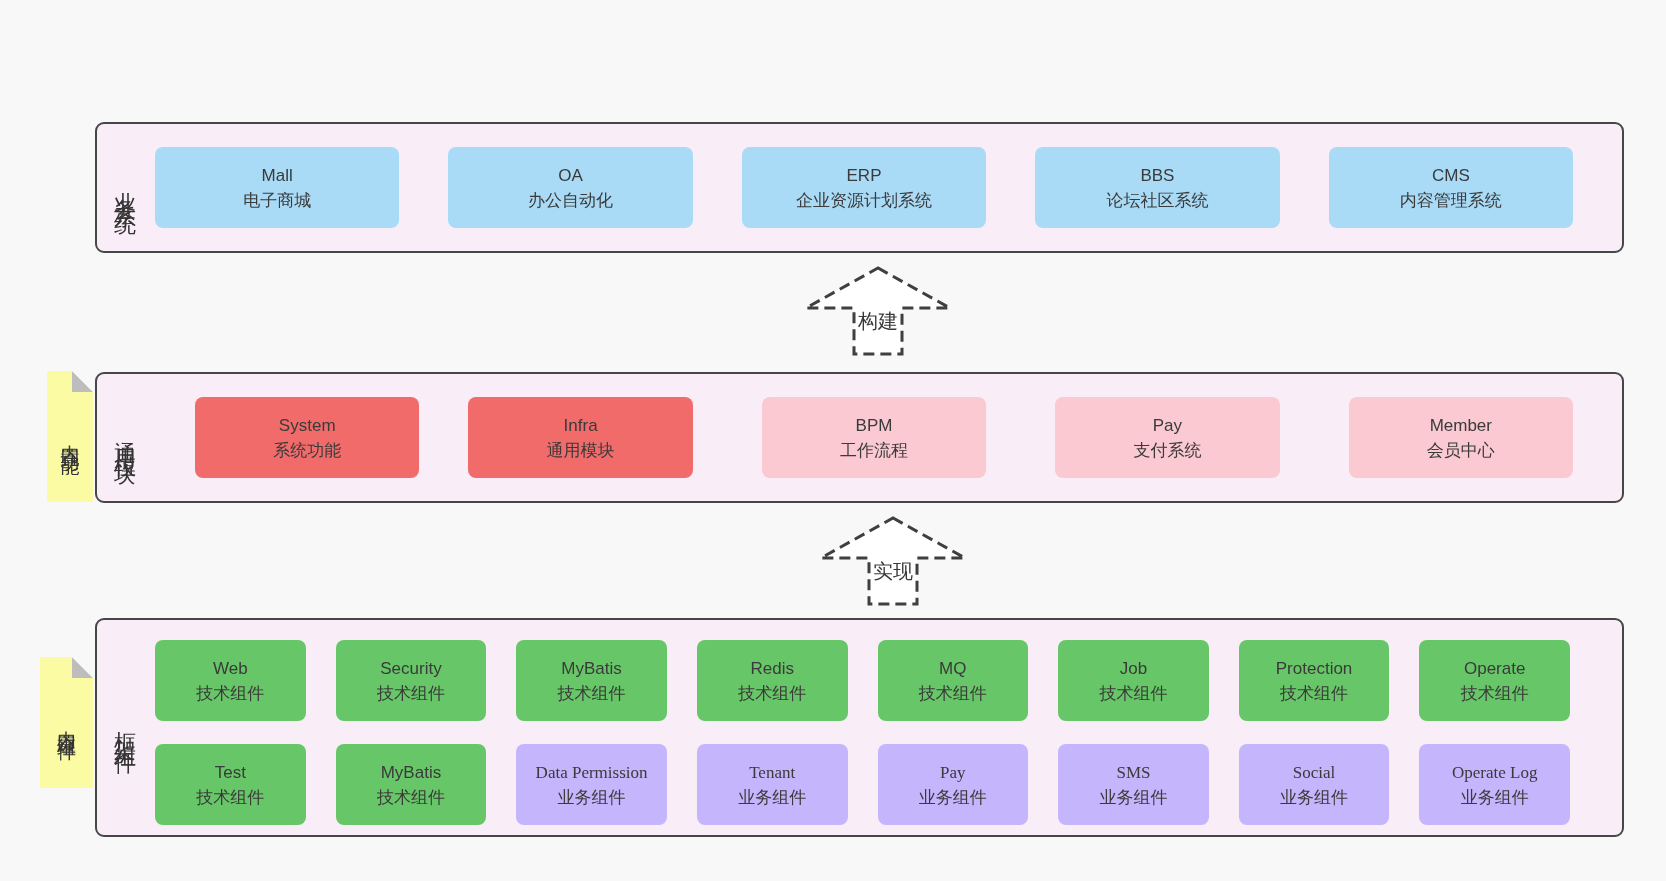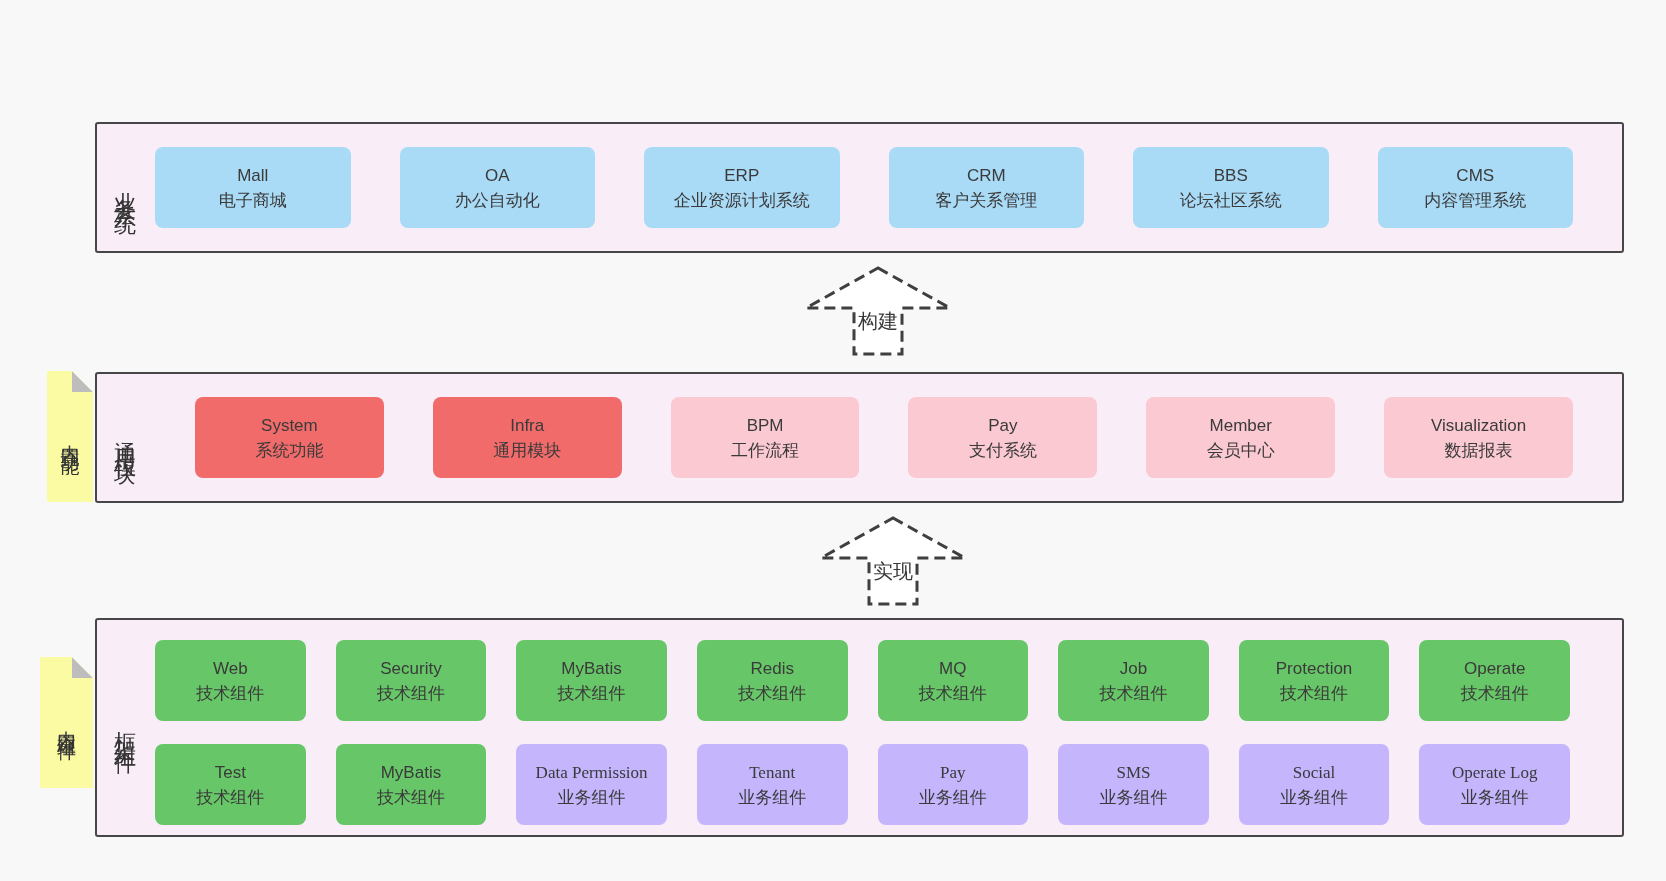--- a/index.html
+++ b/index.html
@@ -3,21 +3,21 @@
 <meta charset="utf-8">
 <style>
   html,body{margin:0;padding:0;background:#f8f8f8;}
   #canvas{
     position:relative;width:1666px;height:881px;background:#f8f8f8;
     font-family:"Liberation Sans","DejaVu Sans",sans-serif;color:#3a3a3a;
     overflow:hidden;
   }
   .panel{
     position:absolute;left:95px;width:1529px;
-    background:#f9eef7;border:2px solid #474747;border-radius:3px;
+    background:#f9eef7;border:2px solid #474747;border-radius:9px;
     display:flex;box-sizing:border-box;
   }
   #sec1{top:122px;height:131px;}
   #sec2{top:372px;height:131px;gap:40px;}
   #sec3{top:618px;height:219px;}
   .side-label{
     width:56px;flex:0 0 56px;display:flex;align-items:center;justify-content:center;
   }
   .vtext{
     writing-mode:vertical-rl;text-orientation:upright;
@@ -31,21 +31,21 @@
     display:flex;flex-direction:column;align-items:center;justify-content:center;
     text-align:center;font-size:17px;line-height:25px;
   }
   .grid{
     flex:1;display:grid;grid-template-columns:repeat(8,1fr);
     gap:23px 30px;padding:20px 52px 24px 2px;box-sizing:border-box;
   }
   .grid .box{height:81px;flex:none;}
   .blue{background:#a9daf6;}
   .red{background:#f16b6b;}
-  .pink{background:#fbc9d2;}
+  .pink{background:#fbc9d2;margin-left:20px;}
   .green{background:#67c667;}
   .lightgreen{background:#c4b5fd;font-family:Liberation Serif, serif;}
   .sticky{
     position:absolute;background:#fbfba3;
     clip-path:polygon(0 0,calc(100% - 21px) 0,100% 21px,100% 100%,0 100%);
     display:flex;align-items:center;justify-content:center;
   }
   #sticky-features{left:47px;top:371px;width:46px;height:131px;}
   #sticky-components{left:40px;top:657px;width:53px;height:131px;}
   .sticky .vtext{font-size:19px;letter-spacing:4px;}
@@ -80,24 +80,20 @@
       </div>
       <div class="box blue">
         <div>OA</div>
         <div>办公自动化</div>
       </div>
       <div class="box blue">
         <div>ERP</div>
         <div>企业资源计划系统</div>
       </div>
       <div class="box blue">
-        <div>CRM</div>
-        <div>客户关系管理</div>
-      </div>
-      <div class="box blue">
         <div>BBS</div>
         <div>论坛社区系统</div>
       </div>
       <div class="box blue">
         <div>CMS</div>
         <div>内容管理系统</div>
       </div>
     </div>
   </div>
 
@@ -129,24 +125,20 @@
         <div>工作流程</div>
       </div>
       <div class="box pink">
         <div>Pay</div>
         <div>支付系统</div>
       </div>
       <div class="box pink">
         <div>Member</div>
         <div>会员中心</div>
       </div>
-      <div class="box pink">
-        <div>Visualization</div>
-        <div>数据报表</div>
-      </div>
     </div>
   </div>
 
   <svg class="arrow" id="arrow2" viewBox="0 0 160 98">
     <polygon points="80,6 152,46 104,46 104,92 56,92 56,46 8,46"></polygon>
     <text x="80" y="66">实现</text>
   </svg>
 
   <div class="sticky" id="sticky-components">
     <div class="fold"></div>

